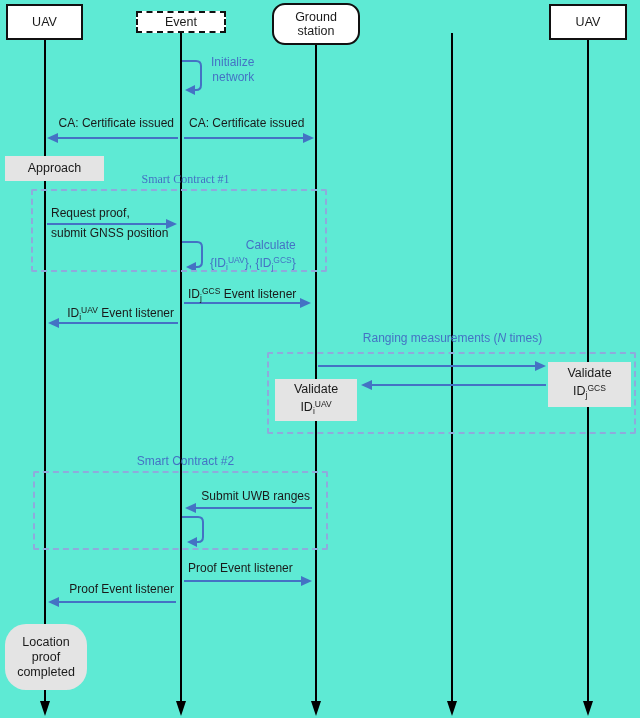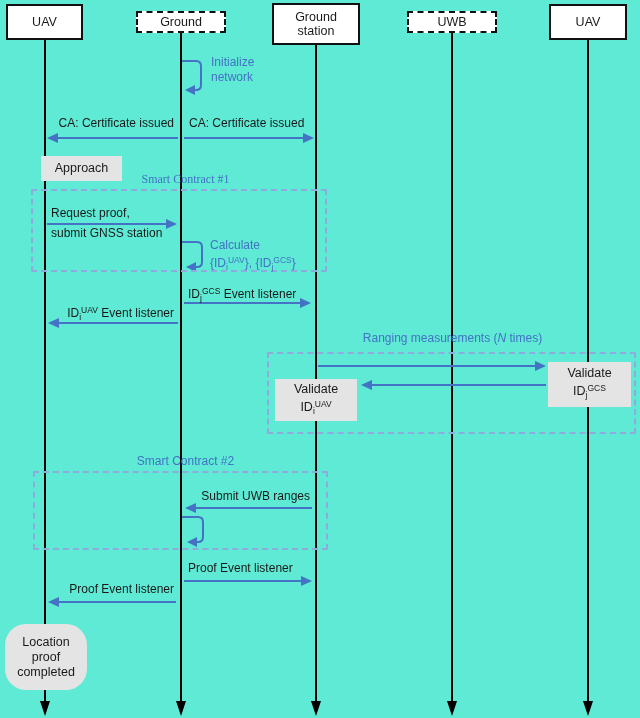--- a/index.html
+++ b/index.html
@@ -12,21 +12,21 @@
         background:#fff;font-size:12.5px;text-align:center;line-height:14px;box-sizing:border-box;}
   .pbox.solid{border:2px solid #111;}
   .pbox.dashed{border:2px dashed #111;}
   .pbox .wrap{display:inline-block;max-width:62px;}
   
   .frame{position:absolute;border:2px dashed #8FAADC;border-radius:2px;box-sizing:border-box;}
   
   .note{position:absolute;background:#E4E4E4;display:flex;flex-direction:column;
         align-items:center;justify-content:center;font-size:12.5px;line-height:15px;text-align:center;}
   
-  .lbl{position:absolute;font-size:12px;line-height:15px;white-space:nowrap;}
+  .lbl{position:absolute;font-size:12px;line-height:15px;white-space:nowrap;text-align:right;}
   .lbl.blue{color:#4472C4;}
   .lbl.center{text-align:center;}
   .lbl.right{text-align:right;}
   .sub{font-size:8.5px;vertical-align:-3px;}
   .sup{font-size:8.5px;vertical-align:4px;}
   .it{font-style:italic;}
   svg.layer{position:absolute;left:0;top:0;}
 </style>
 </head>
 <body>
@@ -95,33 +95,30 @@
   </svg>
 
   <div class="frame" style="left:31px;top:189px;width:296px;height:83px;"></div>
   <div class="frame" style="left:267px;top:352px;width:369px;height:82px;"></div>
   <div class="frame" style="left:33px;top:471px;width:295px;height:79px;"></div>
 
   <div class="pbox solid" style="left:6px;top:4px;width:77px;height:36px;">
     <span class="wrap">UAV</span>
   </div>
   <div class="pbox dashed" style="left:136px;top:11px;width:90px;height:22px;">
-    <span class="wrap">Ground</span>
+    <span class="wrap">Event</span>
   </div>
-  <div class="pbox solid" style="left:272px;top:3px;width:88px;height:42px;">
+  <div class="pbox solid" style="left:272px;top:3px;width:88px;height:42px;border-radius:13px;">
     <span class="wrap">Ground station</span>
-  </div>
-  <div class="pbox dashed" style="left:407px;top:11px;width:90px;height:22px;">
-    <span class="wrap">UWB</span>
   </div>
   <div class="pbox solid" style="left:549px;top:4px;width:78px;height:36px;">
     <span class="wrap">UAV</span>
   </div>
 
-  <div class="note" style="left:5px;top:156px;width:81px;height:25px;margin-left:36px;">
+  <div class="note" style="left:5px;top:156px;width:99px;height:25px;">
     <span>Approach</span>
   </div>
   <div class="note" style="left:275px;top:379px;width:82px;height:42px;">
     <span>Validate</span>
     <span><span>ID</span><span class="sub">i</span><span class="sup">UAV</span></span>
   </div>
   <div class="note" style="left:548px;top:362px;width:83px;height:45px;">
     <span>Validate</span>
     <span><span>ID</span><span class="sub">j</span><span class="sup">GCS</span></span>
   </div>
@@ -135,21 +132,21 @@
     <span>Initialize</span><br>
     <span>network</span>
   </div>
 
   <div class="lbl right" style="left:30px;top:116px;width:144px;">CA: Certificate issued</div>
   <div class="lbl" style="left:189px;top:116px;">CA: Certificate issued</div>
 
   <div class="lbl blue center" style="left:113px;top:172px;width:145px;font-family:Liberation Serif, serif;">Smart Contract #1</div>
 
   <div class="lbl" style="left:51px;top:206px;">Request proof,</div>
-  <div class="lbl" style="left:51px;top:226px;">submit GNSS station</div>
+  <div class="lbl" style="left:51px;top:226px;">submit GNSS position</div>
 
   <div class="lbl blue" style="left:210px;top:238px;">
     <span>Calculate</span><br>
     <span><span>{ID</span><span class="sub">i</span><span class="sup">UAV</span><span>}, {ID</span><span class="sub">j</span><span class="sup">GCS</span><span>}</span></span>
   </div>
 
   <div class="lbl" style="left:188px;top:284px;">
     <span>ID</span><span class="sub">j</span><span class="sup">GCS</span><span> Event listener</span>
   </div>
   <div class="lbl right" style="left:30px;top:303px;width:144px;">

